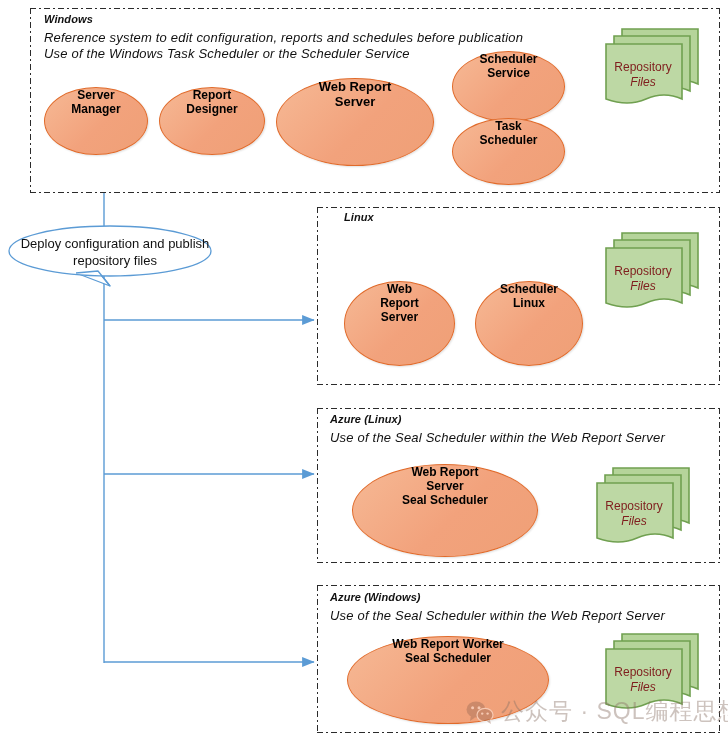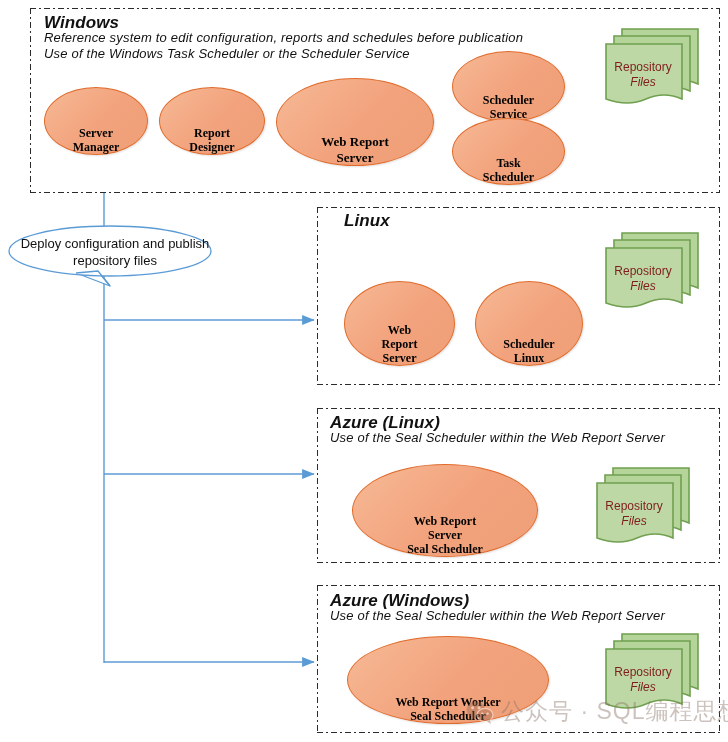--- a/index.html
+++ b/index.html
@@ -49,21 +49,21 @@
   .edge-top    { top: 0; }
   .edge-bottom { bottom: 0; }
   .edge-left   { left: 0; }
   .edge-right  { right: 0; }
 
   
   .sec-title {
     position: absolute;
     font-weight: bold;
     font-style: italic;
-    font-size: 17px;
+    font-size: 11px;
     color: #111;
     white-space: nowrap;
     letter-spacing: 0.1px;
   }
   .sec-sub {
     position: absolute;
     font-style: italic;
     font-size: 13px;
     color: #111;
     white-space: nowrap;
@@ -71,29 +71,28 @@
   }
 
   
   .ellipse {
     position: absolute;
     border-radius: 50%;
     background: linear-gradient(135deg, #f6b995 0%, #f2a27c 55%, #efa077 100%);
     border: 1px solid #e06a2a;
     box-sizing: border-box;
     display: flex;
-    align-items: flex-end;
+    align-items: flex-start;
     justify-content: center;
     text-align: center;
     color: #000;
     font-weight: bold;
     font-size: 12px;
     line-height: 1.18;
     box-shadow: 1px 1px 2px rgba(0,0,0,0.12);
-    font-family: Liberation Serif, serif;
   }
   .ellipse span { display: block; }
 
   
   .repo-stack {
     position: absolute;
     width: 96px;
     height: 86px;
   }
   .repo-stack svg { display: block; }

